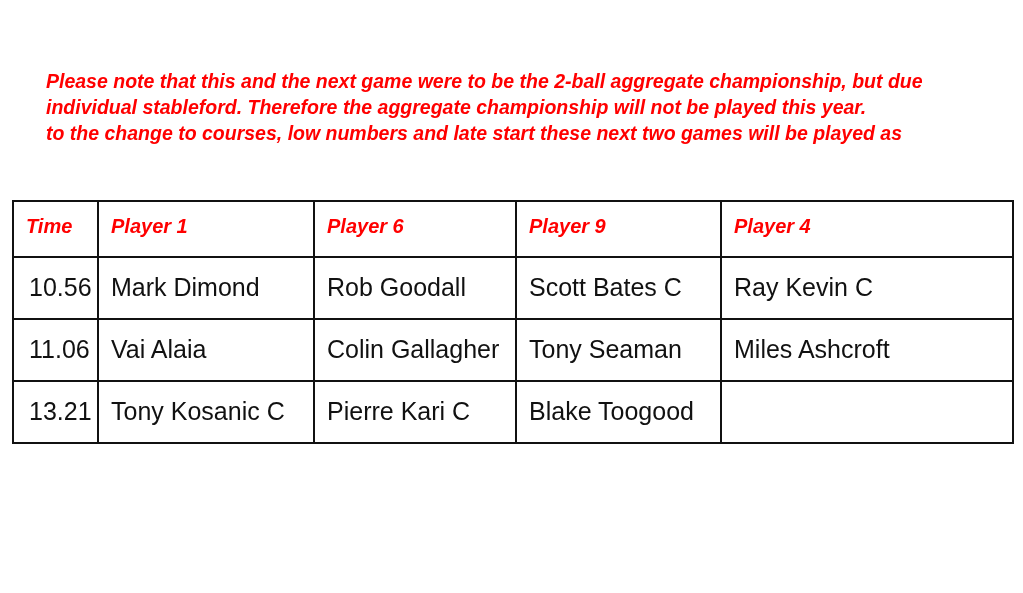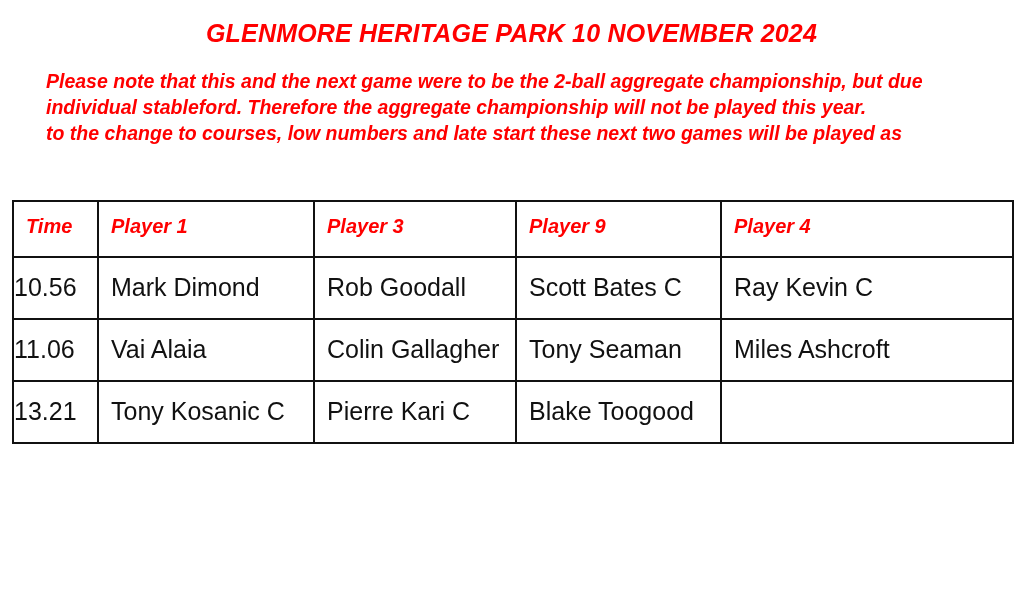--- a/index.html
+++ b/index.html
@@ -97,52 +97,51 @@
     color: #111111;
     font-family: "Liberation Sans", sans-serif;
     font-weight: normal;
     font-style: normal;
     font-size: 25px;
     height: 62px;
     vertical-align: middle;
     padding-bottom: 2px;
   }
   .sheet-table tbody td.cell-time {
-    padding-left: 0;
+    padding-left: 15px;
   }
   .sheet-table tbody td.cell-empty {
     color: transparent;
   }
 </style>
 </head>
 <body>
 
 <div class="page">
 
-  <div class="title">GLENMORE HERITAGE PARK 10 NOVEMBER 2024</div>
 
   <div class="notice">
     <span class="line">Please note that this and the next game were to be the 2-ball aggregate championship, but due</span>
     <span class="line">individual stableford. Therefore the aggregate championship will not be played this year.</span>
     <span class="line">to the change to courses, low numbers and late start these next two games will be played as</span>
   </div>
 
   <table class="sheet-table">
     <colgroup>
       <col class="col-time">
       <col class="col-p1">
       <col class="col-p2">
       <col class="col-p3">
       <col class="col-p4">
     </colgroup>
     <thead>
       <tr>
         <th>Time</th>
         <th>Player 1</th>
-        <th>Player 3</th>
+        <th>Player 6</th>
         <th>Player 9</th>
         <th>Player 4</th>
       </tr>
     </thead>
     <tbody>
       <tr>
         <td class="cell-time">10.56</td>
         <td>Mark Dimond</td>
         <td>Rob Goodall</td>
         <td>Scott Bates C</td>

